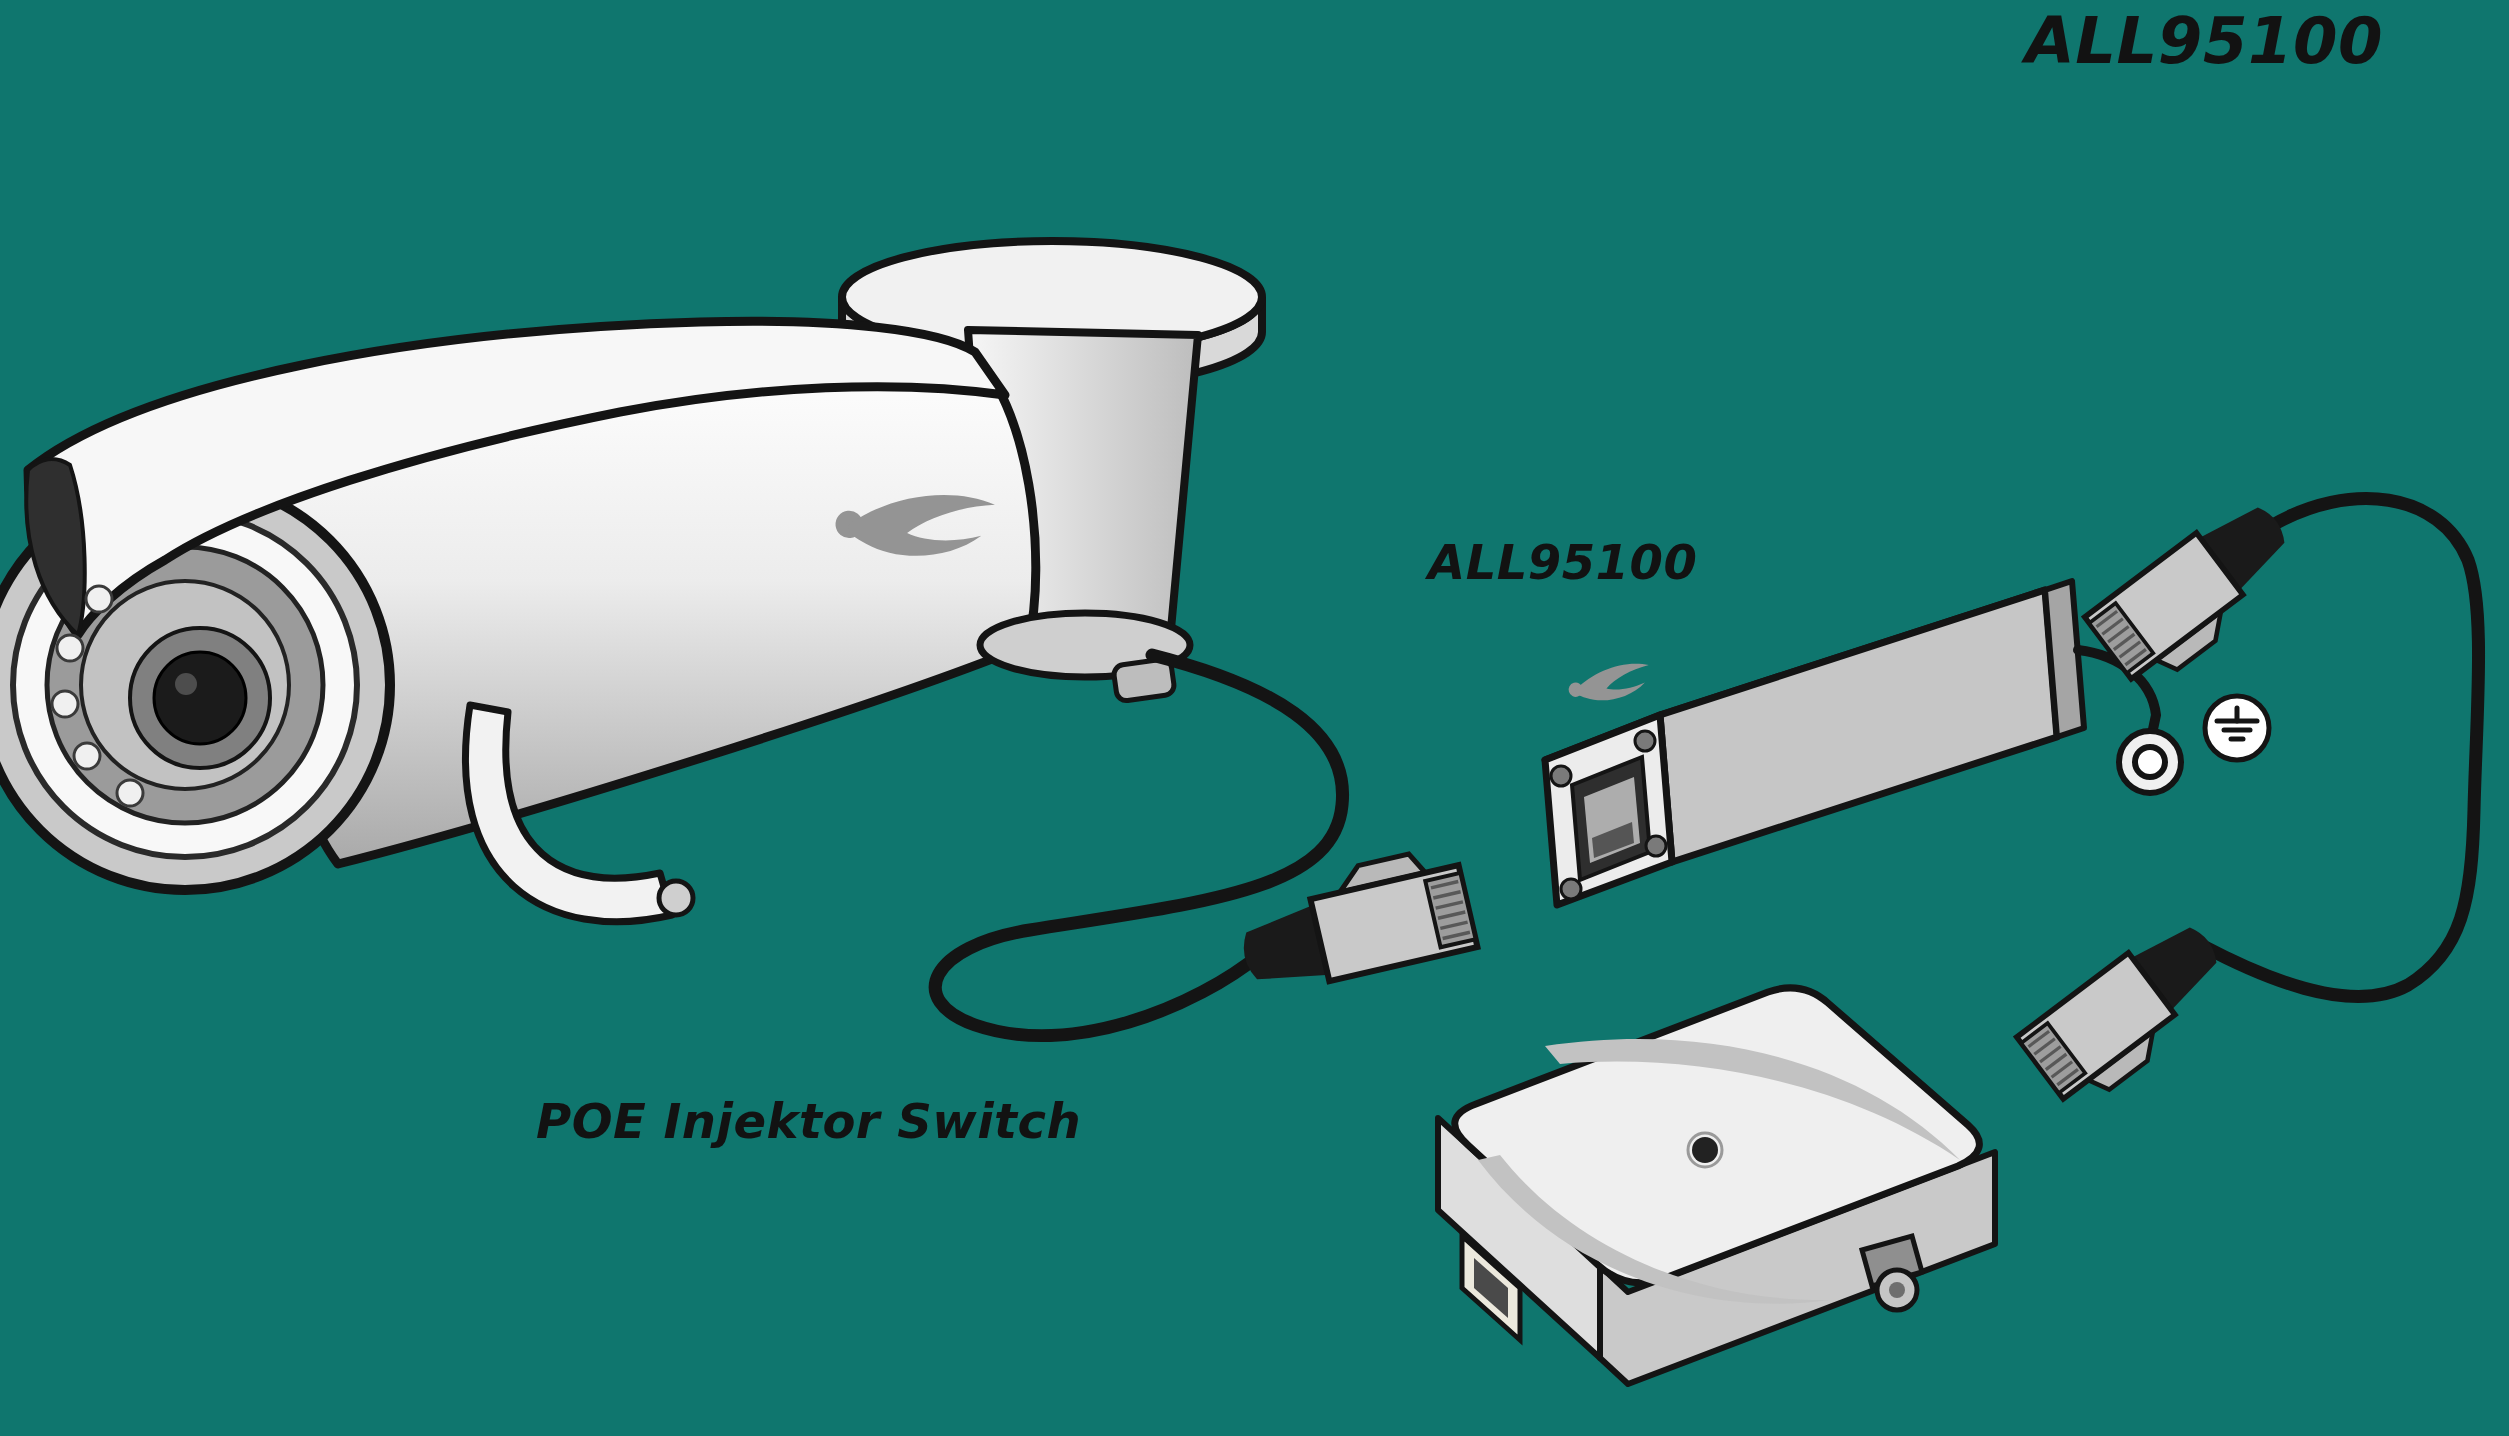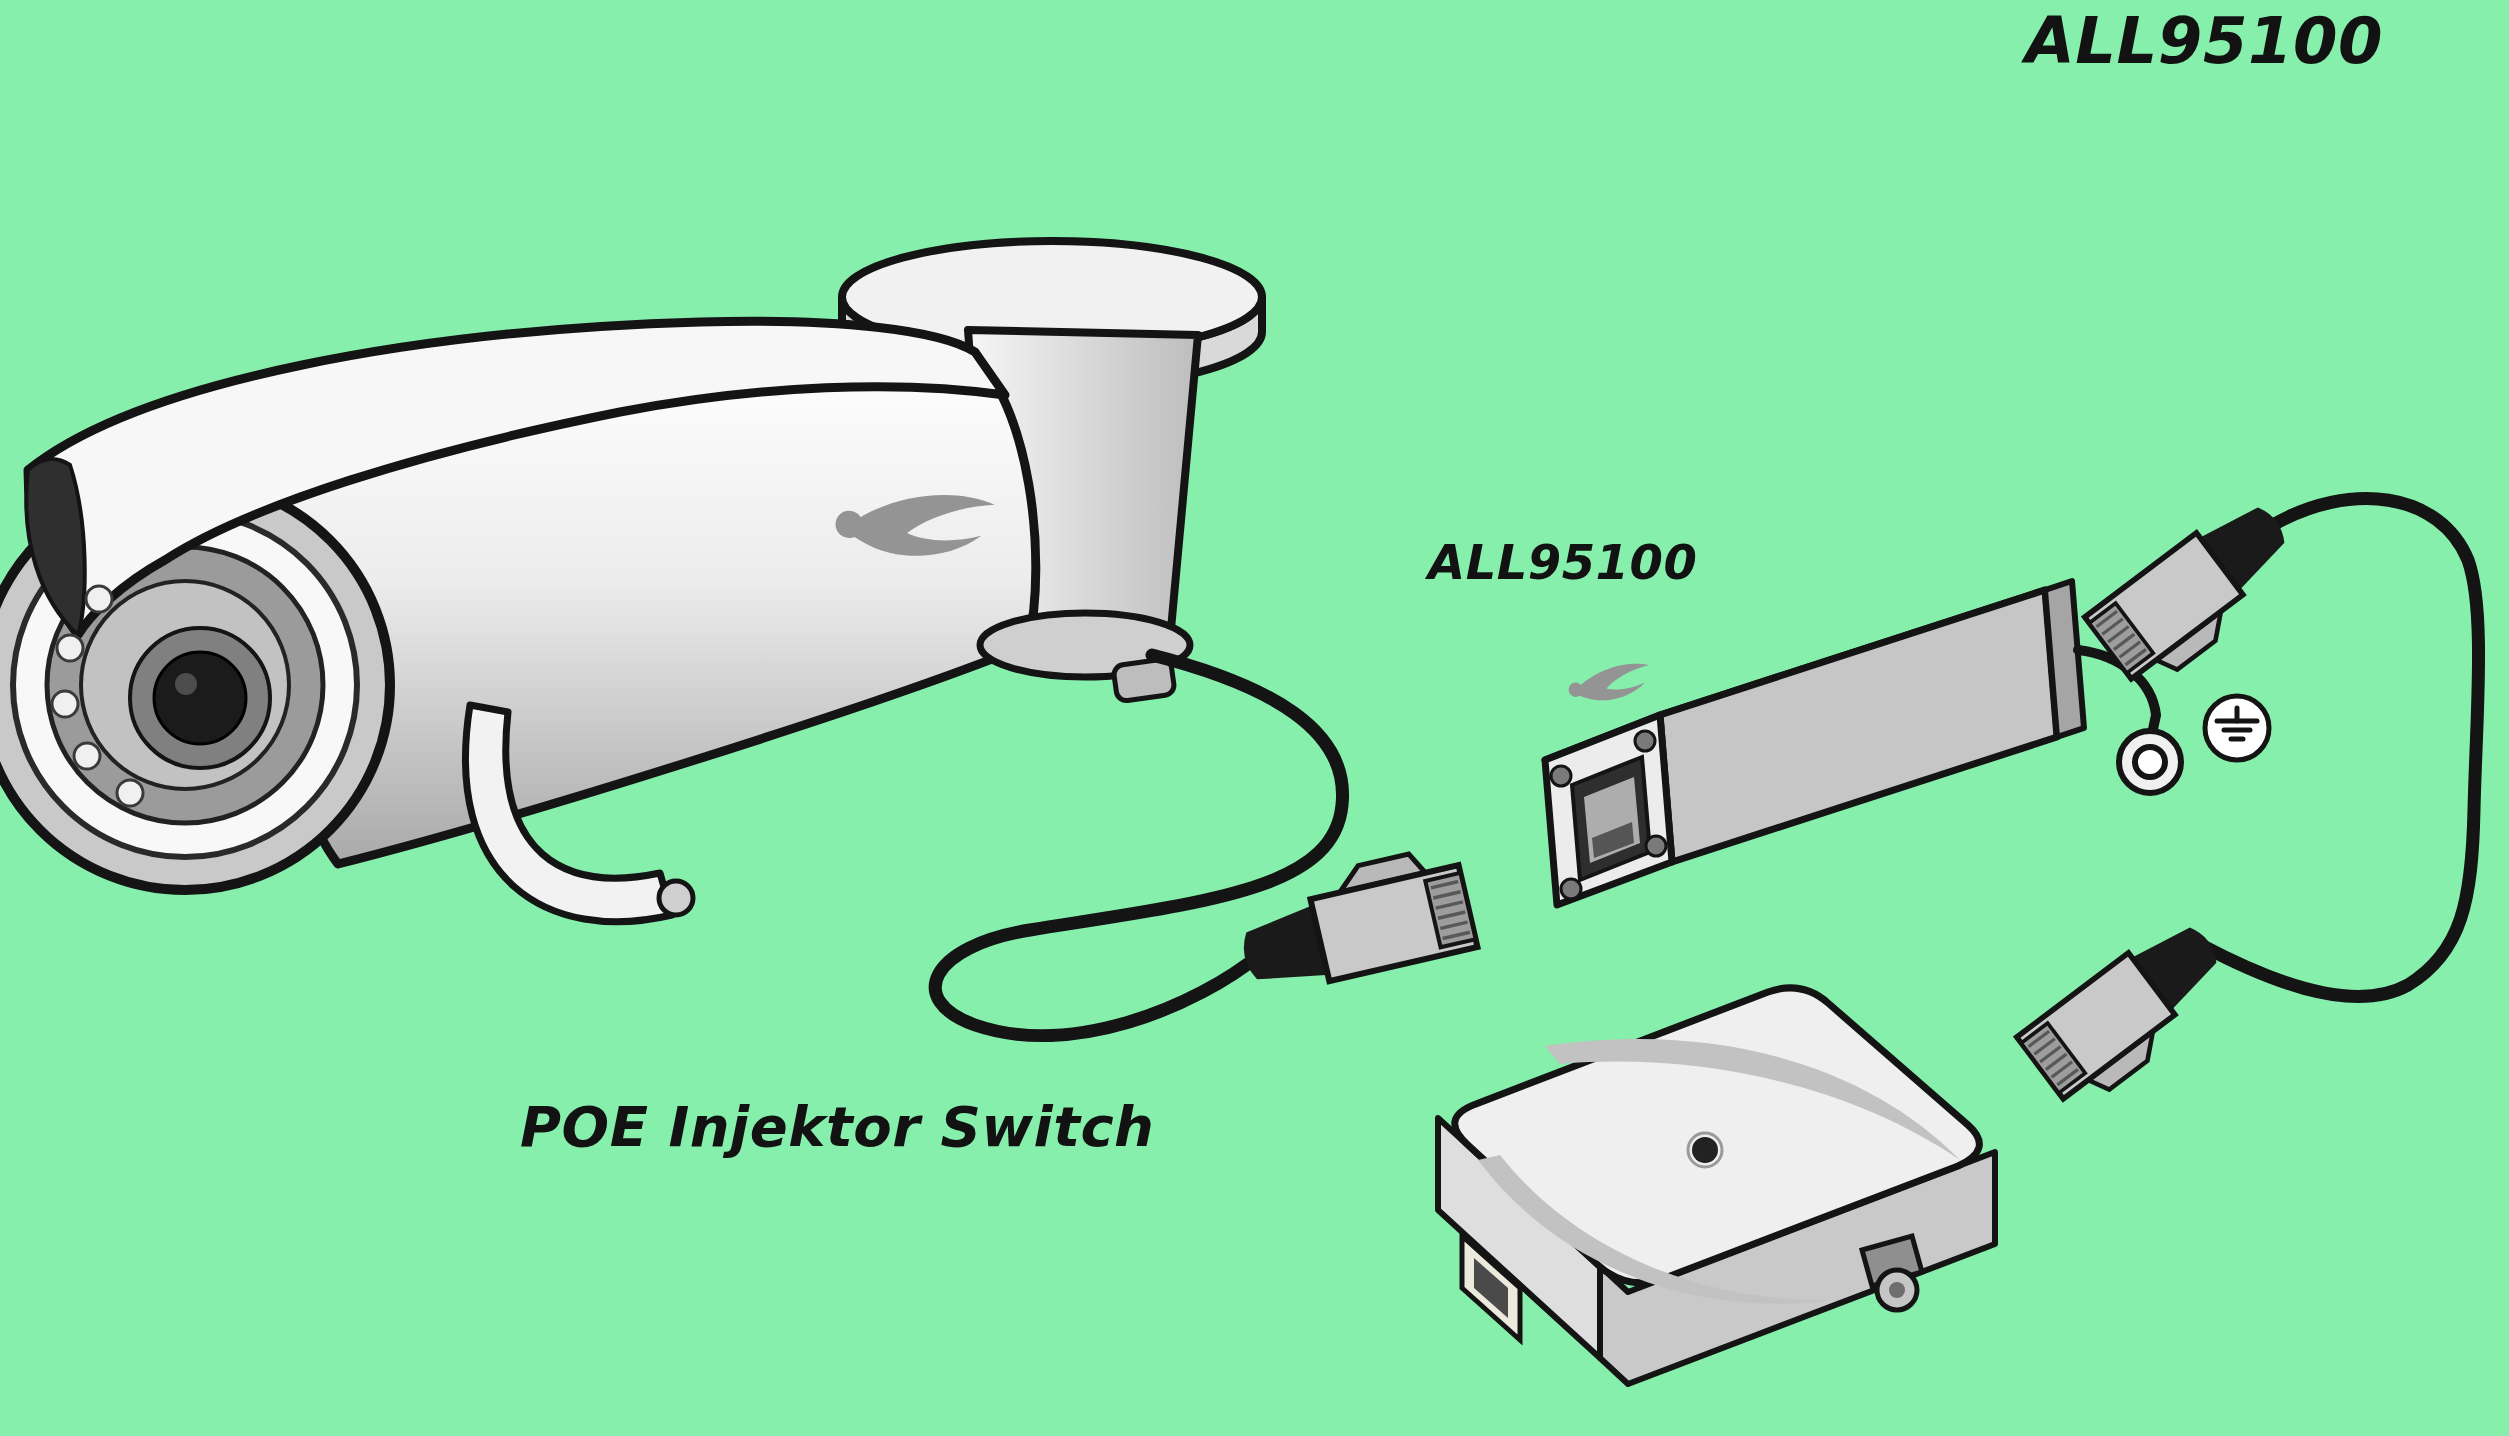--- a/index.html
+++ b/index.html
@@ -1,35 +1,35 @@
 <!DOCTYPE html>
 <html><head>
 <meta charset="utf-8">
 <style>
   html,body{margin:0;padding:0;background:#fff;}
   .canvas{
     position:relative;
     width:2509px;height:1436px;
-    background:#86efac;
+    background:#0f766e;
     overflow:hidden;
     font-family:"DejaVu Sans", sans-serif;
   }
   .illustration{position:absolute;left:0;top:0;width:2509px;height:1436px;}
   .label{
     position:absolute;
     font-weight:bold;
     font-style:italic;
     color:#121212;
     white-space:nowrap;
     letter-spacing:0.5px;
   }
   .label-title{top:4px;right:126px;font-size:64px;}
   .label-camera{left:418px;top:264px;font-size:48px;}
   .label-injector{left:1428px;top:534px;font-size:48px;}
-  .label-switch{left:520px;top:1090px;font-size:56px;line-height:1.32;}
+  .label-switch{left:536px;top:1090px;font-size:48px;line-height:1.32;}
 </style>
 </head>
 <body>
 
 <div class="canvas">
 
   <svg class="illustration" viewBox="0 0 2509 1436" xmlns="http://www.w3.org/2000/svg" xmlns:xlink="http://www.w3.org/1999/xlink">
 
     <defs>
       <linearGradient id="bodyGrad" x1="0" y1="0" x2="0" y2="1">

